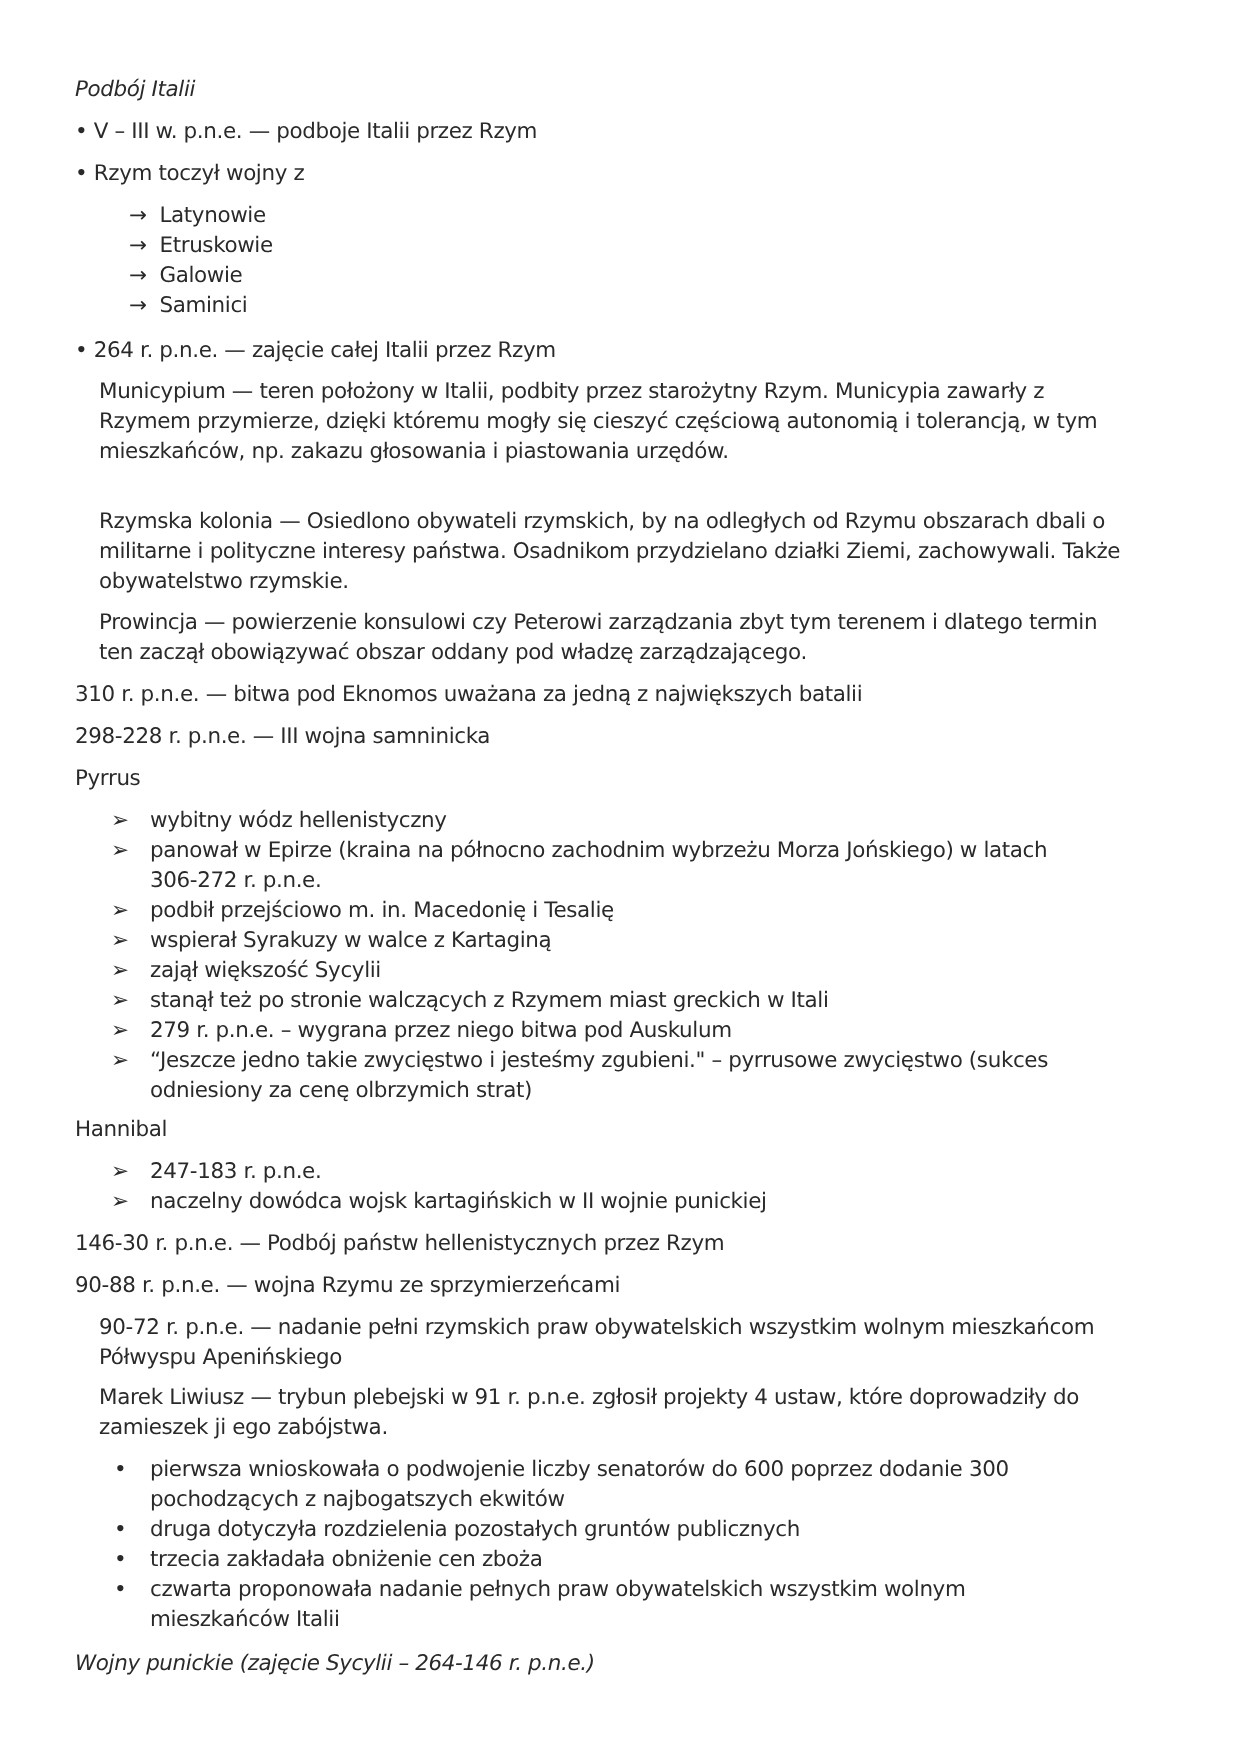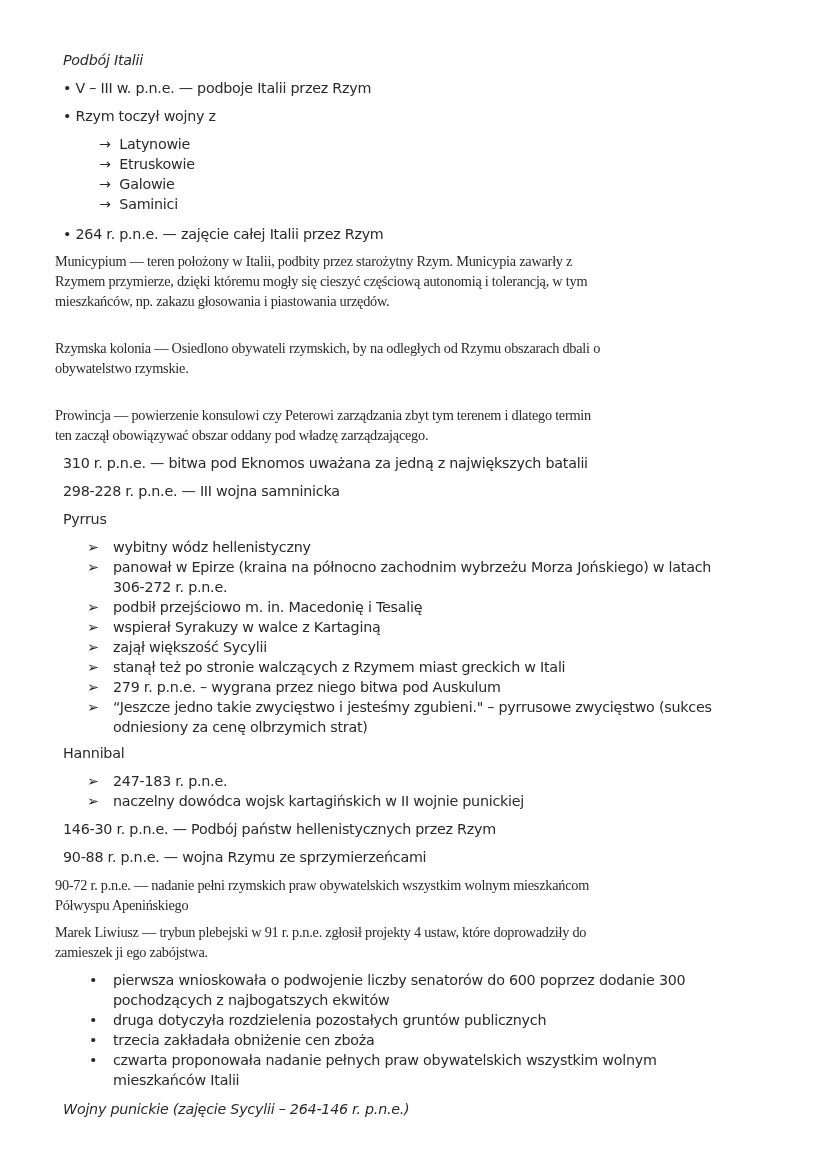--- a/index.html
+++ b/index.html
@@ -1,22 +1,22 @@
 <!DOCTYPE html>
 <html><head>
   <meta charset="utf-8">
   <style>
     html, body { margin: 0; padding: 0; background: #ffffff; }
     body { width: 828px; height: 1171px; position: relative; overflow: hidden;
       font-family: "DejaVu Sans", sans-serif; color: #2a2a2a; font-size: 14.3px; }
     .page { position: absolute; left: 50px; top: 0; width: 740px; }
-    .ln { position: absolute; left: 0; white-space: nowrap; line-height: 20px; letter-spacing: -0.25px; margin-left: 13px; }
+    .ln { position: absolute; left: 0; white-space: nowrap; line-height: 20px; letter-spacing: -0.25px; }
     .it { font-style: italic; }
     .mk { position: absolute; line-height: 20px; }
-    .para { position: absolute; left: 5px; width: 740px; line-height: 20px; letter-spacing: -0.25px; font-family: Liberation Serif, serif; }
+    .para { position: absolute; left: 16px; width: 740px; line-height: 20px; letter-spacing: -0.25px; }
     .para span { display: block; white-space: nowrap; }
   </style>
 </head>
 <body>
 
 <div class="page">
 
   <div class="ln it" style="top:50px">Podbój Italii</div>
 
   <div class="ln" style="top:78px">
@@ -51,20 +51,21 @@
   </div>
 
   <div class="para" style="top:251px">
     <span>Municypium — teren położony w Italii, podbity przez starożytny Rzym. Municypia zawarły z</span>
     <span>Rzymem przymierze, dzięki któremu mogły się cieszyć częściową autonomią i tolerancją, w tym</span>
     <span>mieszkańców, np. zakazu głosowania i piastowania urzędów.</span>
   </div>
 
   <div class="para" style="top:338px">
     <span>Rzymska kolonia — Osiedlono obywateli rzymskich, by na odległych od Rzymu obszarach dbali o</span>
+    <span>militarne i polityczne interesy państwa. Osadnikom przydzielano działki Ziemi, zachowywali. Także</span>
     <span>obywatelstwo rzymskie.</span>
   </div>
 
   <div class="para" style="top:405px">
     <span>Prowincja — powierzenie konsulowi czy Peterowi zarządzania zbyt tym terenem i dlatego termin</span>
     <span>ten zaczął obowiązywać obszar oddany pod władzę zarządzającego.</span>
   </div>
 
   <div class="ln" style="top:453px">310 r. p.n.e. — bitwa pod Eknomos uważana za jedną z największych batalii</div>
   <div class="ln" style="top:481px">298-228 r. p.n.e. — III wojna samninicka</div>

